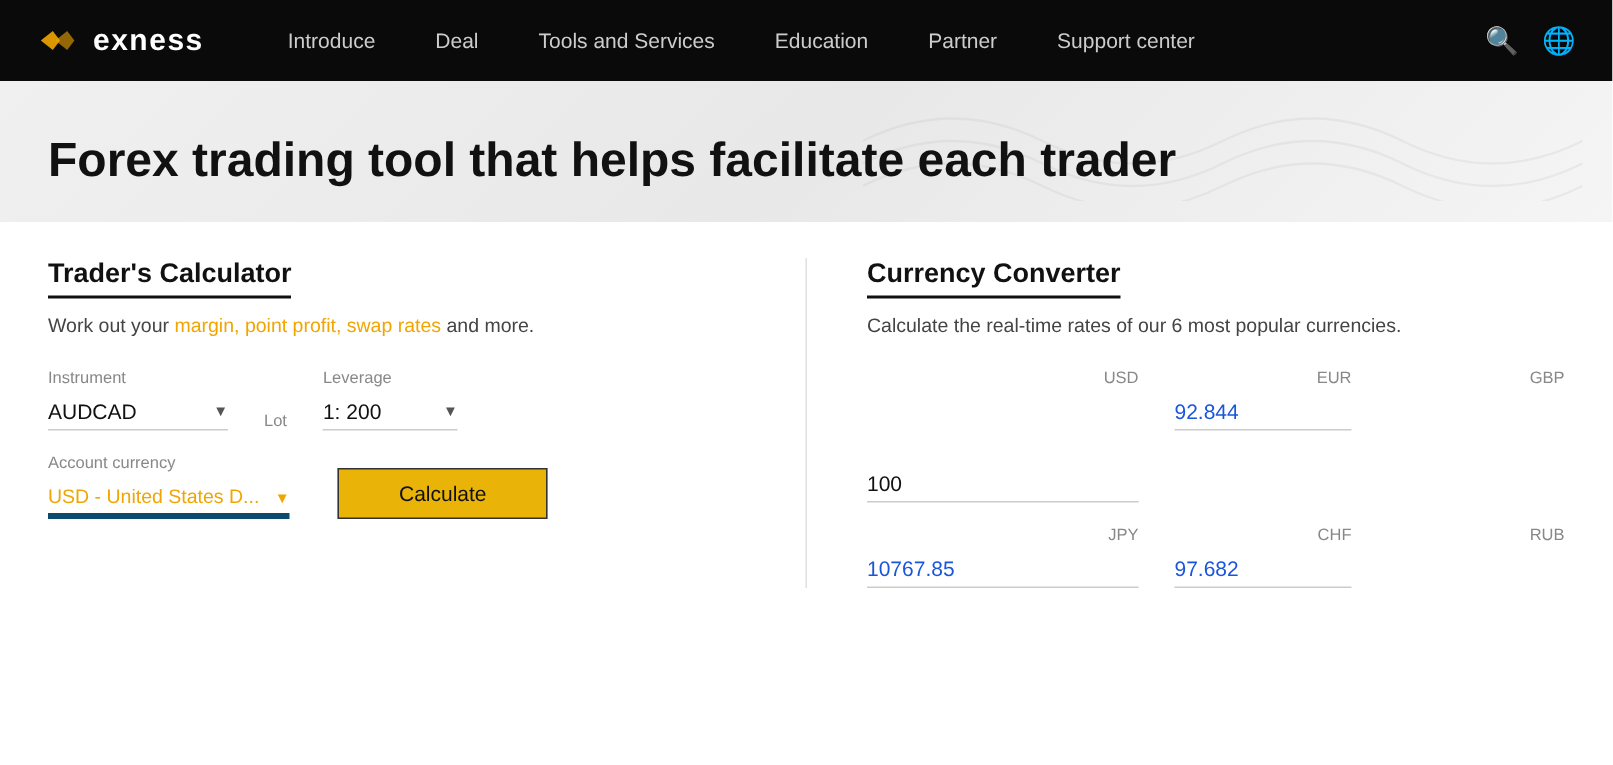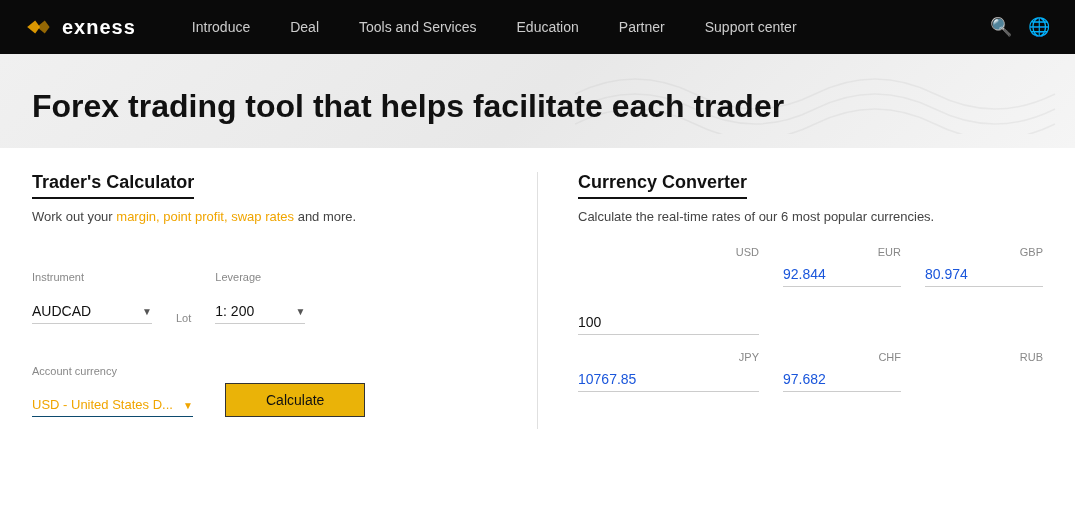--- a/index.html
+++ b/index.html
@@ -130,22 +130,21 @@
     
     .form-row {
       display: flex;
       gap: 24px;
       margin-bottom: 16px;
       align-items: flex-end;
     }
     .form-group {
       display: flex;
       flex-direction: column;
-      gap: 16px;
-      margin-top: 25px;
+      gap: 4px;
     }
     .form-label {
       font-size: 11px;
       color: #888;
     }
     .form-select {
       border: none;
       border-bottom: 1px solid #ccc;
       font-size: 14px;
       color: #111;
@@ -197,21 +196,21 @@
       line-height: 1;
     }
 
     .account-currency-row {
       margin-bottom: 12px;
     }
     .currency-select {
       color: #f0a500;
       font-size: 13px;
       border: none;
-      border-bottom: 1px solid #0c4a6e;
+      border-bottom: 4px solid #0c4a6e;
       background: transparent;
       cursor: pointer;
       padding: 4px 20px 4px 0;
       appearance: none;
     }
 
     .calc-btn {
       border: 1.5px solid #333;
       background: #eab308;
       color: #111;
@@ -345,21 +344,20 @@
         <input type="text" class="currency-value editable" value="100" style="border-top: none; border-right: none; border-left: none; border-image: initial; border-bottom: 1px solid rgb(204, 204, 204); outline: none; font-size: 14px; color: rgb(17, 17, 17); padding: 4px 0px;">
       </div>
 
       <div class="currency-field">
         <label class="currency-label">EUR</label>
         <div class="currency-value">92.844</div>
       </div>
 
       <div class="currency-field">
         <label class="currency-label">GBP</label>
-        <div class="currency-value">80.974</div>
       </div>
 
       <div class="currency-field">
         <label class="currency-label">JPY</label>
         <div class="currency-value">10767.85</div>
       </div>
 
       <div class="currency-field">
         <label class="currency-label">CHF</label>
         <div class="currency-value">97.682</div>

